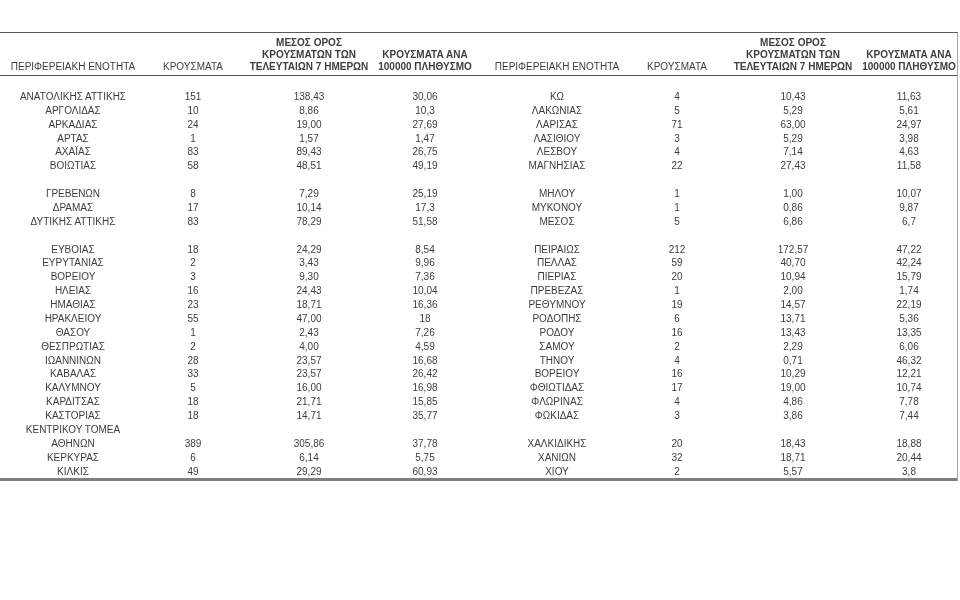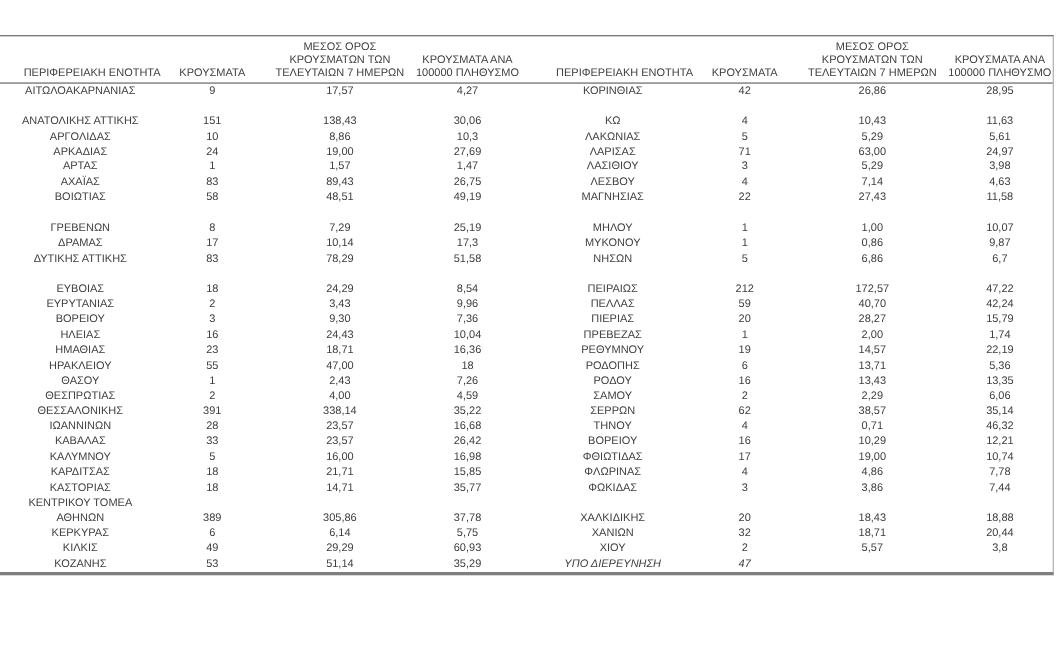--- a/index.html
+++ b/index.html
@@ -34,24 +34,25 @@
     border-bottom: 1px solid #595959;
     height: 40px;
     align-items: end;
     padding-bottom: 2px;
   }
   .hcell {
     text-align: center;
     line-height: 12px;
   }
   .hcell.name {
-    text-align: right;
+    text-align: center;
   }
   .hline {
     display: block;
+    font-weight: bold;
   }
   .cell {
     text-align: center;
     height: 13.88px;
     line-height: 13.88px;
     white-space: nowrap;
     overflow: hidden;
   }
   .cell.italic {
     font-style: italic;
@@ -84,31 +85,20 @@
       <span class="hline">ΤΕΛΕΥΤΑΙΩΝ 7 ΗΜΕΡΩΝ</span>
     </div>
     <div class="hcell">
       <span class="hline">ΚΡΟΥΣΜΑΤΑ ΑΝΑ</span>
       <span class="hline">100000 ΠΛΗΘΥΣΜΟ</span>
     </div>
   </div>
 
   <div id="table-body">
       <div class="grid-row">
-        <div class="cell">ΑΙΤΩΛΟΑΚΑΡΝΑΝΙΑΣ</div>
-        <div class="cell">9</div>
-        <div class="cell">17,57</div>
-        <div class="cell">4,27</div>
-        <div class="gapcell"></div>
-        <div class="cell">ΚΟΡΙΝΘΙΑΣ</div>
-        <div class="cell">42</div>
-        <div class="cell">26,86</div>
-        <div class="cell">28,95</div>
-      </div>
-      <div class="grid-row">
         <div class="cell"></div>
         <div class="cell"></div>
         <div class="cell"></div>
         <div class="cell"></div>
         <div class="gapcell"></div>
         <div class="cell"></div>
         <div class="cell"></div>
         <div class="cell"></div>
         <div class="cell"></div>
       </div>
@@ -210,21 +200,21 @@
         <div class="cell">1</div>
         <div class="cell">0,86</div>
         <div class="cell">9,87</div>
       </div>
       <div class="grid-row">
         <div class="cell">ΔΥΤΙΚΗΣ ΑΤΤΙΚΗΣ</div>
         <div class="cell">83</div>
         <div class="cell">78,29</div>
         <div class="cell">51,58</div>
         <div class="gapcell"></div>
-        <div class="cell">ΝΗΣΩΝ</div>
+        <div class="cell">ΜΕΣΟΣ</div>
         <div class="cell">5</div>
         <div class="cell">6,86</div>
         <div class="cell">6,7</div>
       </div>
       <div class="grid-row">
         <div class="cell"></div>
         <div class="cell"></div>
         <div class="cell"></div>
         <div class="cell"></div>
         <div class="gapcell"></div>
@@ -256,21 +246,21 @@
         <div class="cell">42,24</div>
       </div>
       <div class="grid-row">
         <div class="cell">ΒΟΡΕΙΟΥ</div>
         <div class="cell">3</div>
         <div class="cell">9,30</div>
         <div class="cell">7,36</div>
         <div class="gapcell"></div>
         <div class="cell">ΠΙΕΡΙΑΣ</div>
         <div class="cell">20</div>
-        <div class="cell">28,27</div>
+        <div class="cell">10,94</div>
         <div class="cell">15,79</div>
       </div>
       <div class="grid-row">
         <div class="cell">ΗΛΕΙΑΣ</div>
         <div class="cell">16</div>
         <div class="cell">24,43</div>
         <div class="cell">10,04</div>
         <div class="gapcell"></div>
         <div class="cell">ΠΡΕΒΕΖΑΣ</div>
         <div class="cell">1</div>
@@ -315,31 +305,20 @@
         <div class="cell">2</div>
         <div class="cell">4,00</div>
         <div class="cell">4,59</div>
         <div class="gapcell"></div>
         <div class="cell">ΣΑΜΟΥ</div>
         <div class="cell">2</div>
         <div class="cell">2,29</div>
         <div class="cell">6,06</div>
       </div>
       <div class="grid-row">
-        <div class="cell">ΘΕΣΣΑΛΟΝΙΚΗΣ</div>
-        <div class="cell">391</div>
-        <div class="cell">338,14</div>
-        <div class="cell">35,22</div>
-        <div class="gapcell"></div>
-        <div class="cell">ΣΕΡΡΩΝ</div>
-        <div class="cell">62</div>
-        <div class="cell">38,57</div>
-        <div class="cell">35,14</div>
-      </div>
-      <div class="grid-row">
         <div class="cell">ΙΩΑΝΝΙΝΩΝ</div>
         <div class="cell">28</div>
         <div class="cell">23,57</div>
         <div class="cell">16,68</div>
         <div class="gapcell"></div>
         <div class="cell">ΤΗΝΟΥ</div>
         <div class="cell">4</div>
         <div class="cell">0,71</div>
         <div class="cell">46,32</div>
       </div>
@@ -423,27 +402,16 @@
       <div class="grid-row">
         <div class="cell">ΚΙΛΚΙΣ</div>
         <div class="cell">49</div>
         <div class="cell">29,29</div>
         <div class="cell">60,93</div>
         <div class="gapcell"></div>
         <div class="cell">ΧΙΟΥ</div>
         <div class="cell">2</div>
         <div class="cell">5,57</div>
         <div class="cell">3,8</div>
-      </div>
-      <div class="grid-row">
-        <div class="cell">ΚΟΖΑΝΗΣ</div>
-        <div class="cell">53</div>
-        <div class="cell">51,14</div>
-        <div class="cell">35,29</div>
-        <div class="gapcell"></div>
-        <div class="cell italic">ΥΠΟ ΔΙΕΡΕΥΝΗΣΗ</div>
-        <div class="cell italic">47</div>
-        <div class="cell italic"></div>
-        <div class="cell italic"></div>
       </div>
     </div>
 
 </div>
 
 </body></html>

